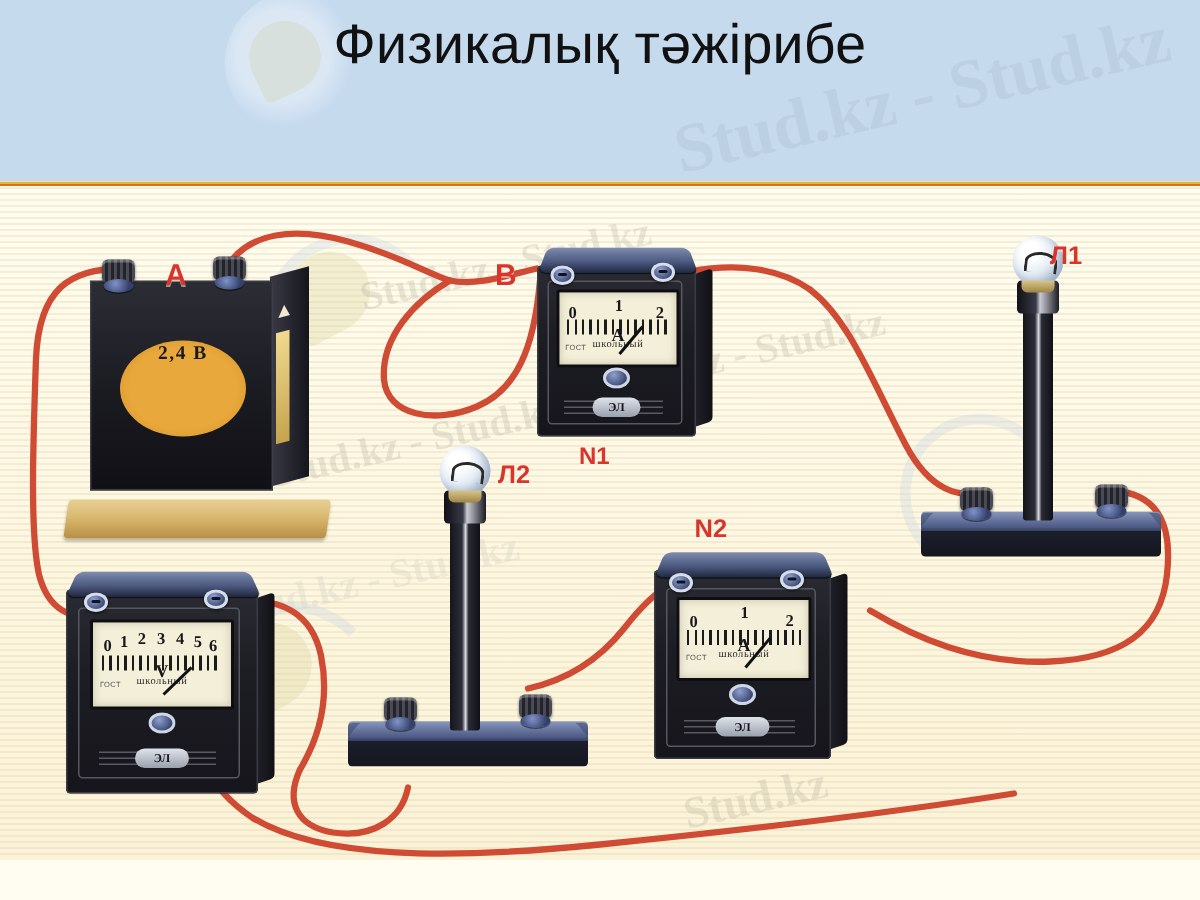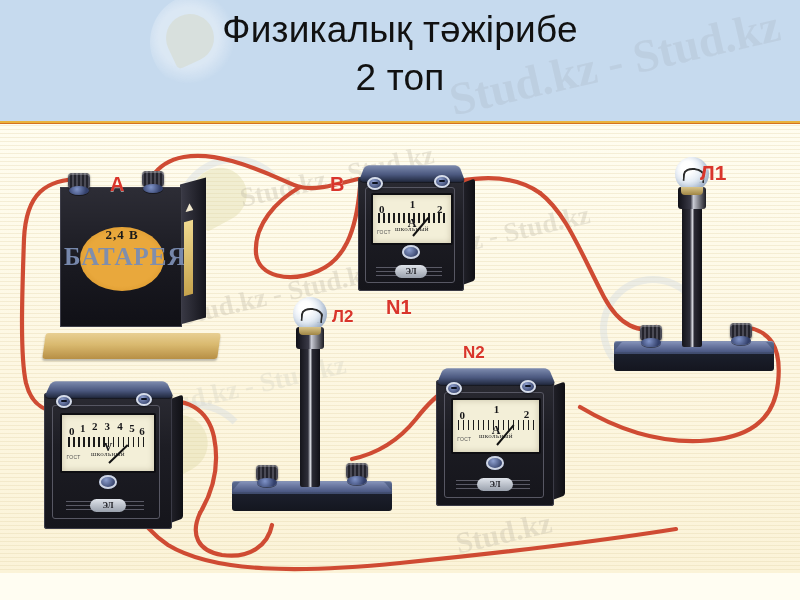--- a/index.html
+++ b/index.html
@@ -179,21 +179,20 @@
 
 <div id="slide">
 
   <div id="header">
     <div id="hdr-logo">
         <i></i>
       </div>
     <div id="hdr-wm1" class="hdr-wm">Stud.kz - Stud.kz</div>
     <div id="title-block">
       <span id="title-line1">Физикалық тәжірибе</span>
-      <span id="title-line2">2 топ</span>
     </div>
   </div>
 
   <div id="photo">
     <div id="topline"></div>
 
     <div class="wmlogo" style="left:175px;top:35px;width:120px;height:120px;">
       <div class="ring" style="left:0;top:0;width:104px;height:104px;"></div>
       <div class="leaf" style="left:16px;top:12px;width:56px;height:54px;"></div>
     </div>
@@ -234,21 +233,20 @@
       </g>
     </svg>
 
     <div id="battery" style="left:44px;top:48px;width:175px;height:190px;">
       <div id="bat-wood"></div>
       <div id="bat-side"></div>
       <div id="bat-top"></div>
       <div id="bat-body"></div>
       <div id="bat-oval"></div>
       <div id="bat-v">2,4 В</div>
-      <div id="bat-word">БАТАРЕЯ</div>
       <div id="bat-strip"></div>
       <div id="bat-arrow">▲</div>
       <div class="knob" style="left:24px;top:4px;"></div>
       <div class="knob" style="left:98px;top:2px;"></div>
     </div>
     <div class="lbl" style="left:110px;top:52px;font-size:20px;">A</div>
 
     <div class="meter" style="left:44px;top:258px;width:128px;height:150px;">
       <div class="side"></div>
       <div class="body"></div>
@@ -304,21 +302,21 @@
       <div class="vent" style="left:18px;top:108px;width:22px;"></div>
       <div class="vent" style="left:18px;top:112px;width:22px;"></div>
       <div class="vent" style="left:62px;top:104px;width:22px;"></div>
       <div class="vent" style="left:62px;top:108px;width:22px;"></div>
       <div class="vent" style="left:62px;top:112px;width:22px;"></div>
       <div class="plaque" style="top:102px;width:32px;">ЭЛ</div>
       <div class="screw" style="left:9px;top:14px;"></div>
       <div class="screw" style="left:76px;top:12px;"></div>
     </div>
     <div class="lbl" style="left:330px;top:52px;font-size:20px;">B</div>
-    <div class="lbl" style="left:386px;top:175px;font-size:20px;">N1</div>
+    <div class="lbl" style="left:386px;top:175px;font-size:16px;">N1</div>
 
     <div class="meter" style="left:436px;top:245px;width:118px;height:140px;">
       <div class="side"></div>
       <div class="body"></div>
       <div class="lid"></div>
       <div class="framebox" style="left:8px;top:26px;width:98px;height:104px;"></div>
       <div class="dial" style="left:15px;top:32px;width:86px;height:52px;">
         <div class="nums">
           <span style="left:4%;top:40%">0</span>
           <span style="left:47%;top:8%">1</span>
@@ -362,17 +360,17 @@
       <div class="basetop"></div>
       <div class="post" style="left:68px;height:150px;"></div>
       <div class="collar" style="left:64px;top:38px;"></div>
       <div class="bulbsm" style="left:61px;top:8px;">
         <div class="fil"></div>
           <div class="cap"></div>
       </div>
       <div class="knob" style="left:26px;top:176px;"></div>
       <div class="knob" style="left:116px;top:174px;"></div>
     </div>
-    <div class="lbl" style="left:700px;top:40px;font-size:21px;">Л1</div>
+    <div class="lbl" style="left:700px;top:40px;font-size:17px;">Л1</div>
 
 
   </div>
 </div>
 
 </body></html>

